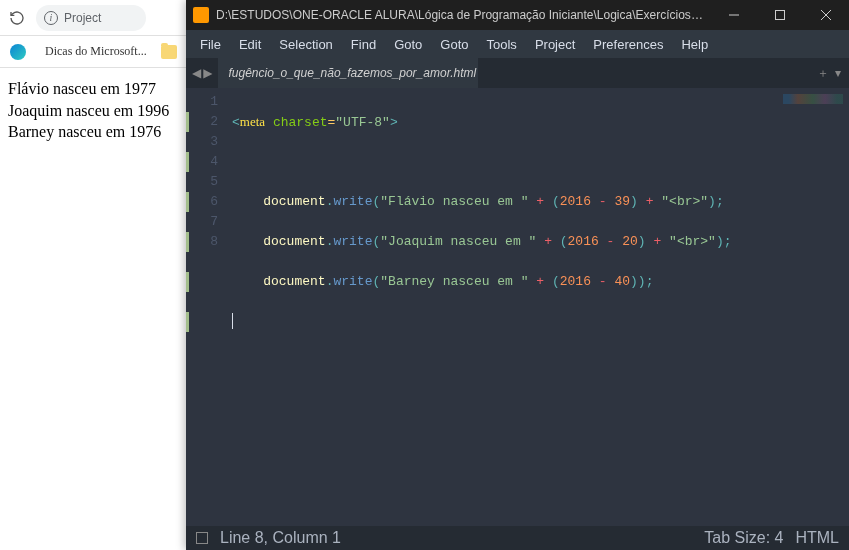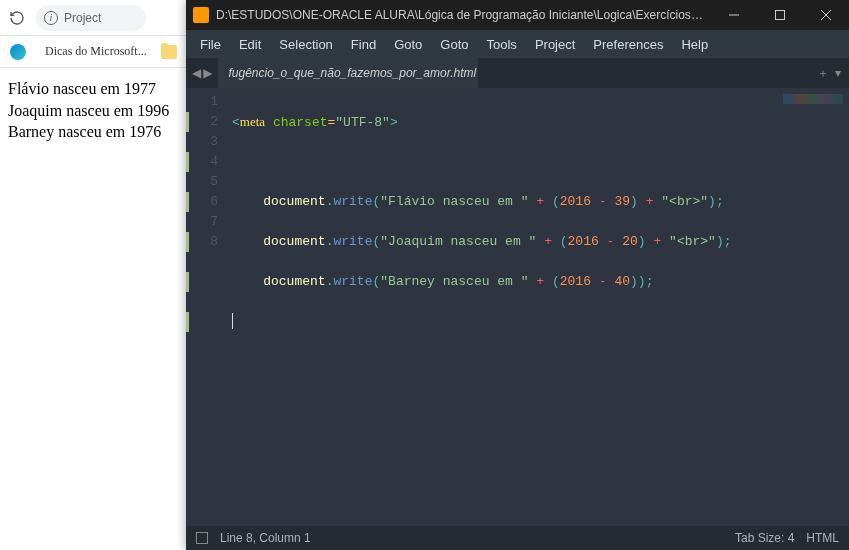--- a/index.html
+++ b/index.html
@@ -239,21 +239,21 @@
     .ob { color: #fef9c3; } 
     .fn { color: #6699cc; } 
     .pl { color: #ec5f67; } 
 
     .statusbar {
       height: 24px;
       background: #252b33;
       color: #aab2bf;
       display: flex;
       align-items: center;
-      font-size: 12px;
+      font-size: 16px;
       padding: 0 10px;
       gap: 12px;
     }
     .statusbar .sq {
       width: 12px; height: 12px;
       border: 1px solid #888;
     }
     .sb-spacer { flex: 1; }
   </style>
 </head>

